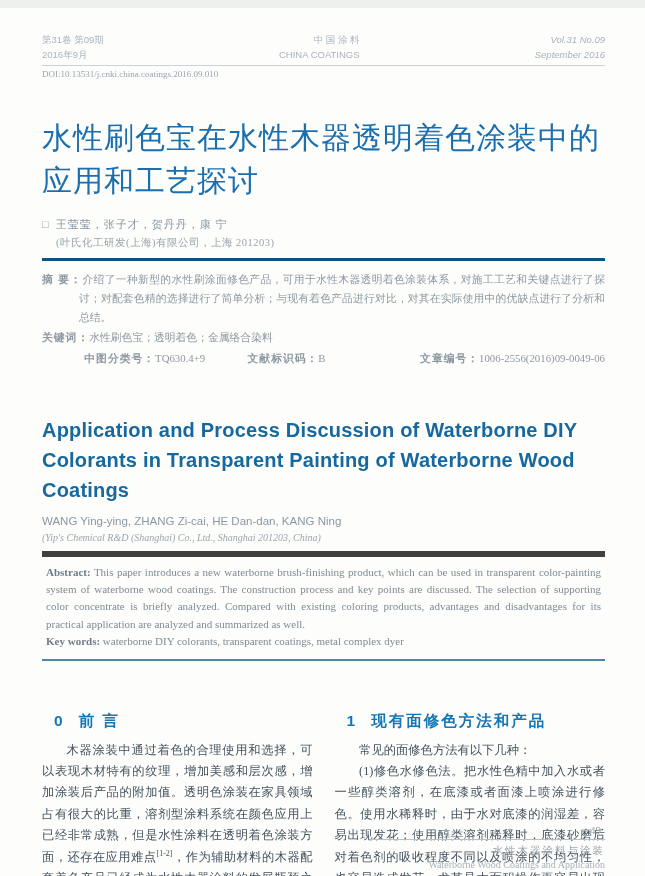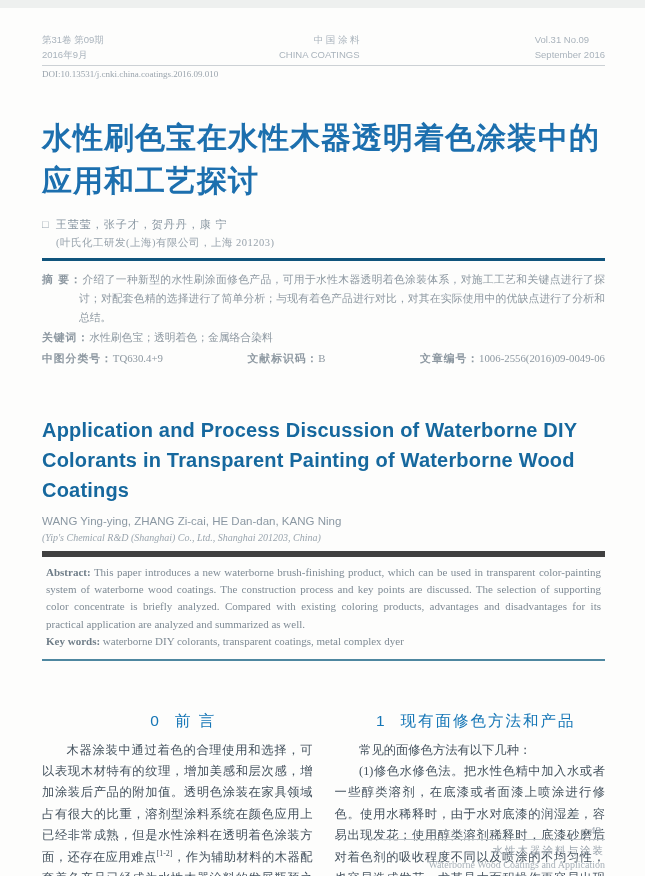--- a/index.html
+++ b/index.html
@@ -11,42 +11,42 @@
     box-sizing:border-box;
     padding:24px 40px 0 42px;
     overflow:hidden;
     font-family:"Liberation Serif","DejaVu Serif",serif;
   }
   
   .jheader{display:flex;justify-content:space-between;color:#a9b3bc;
     font-family:"Liberation Sans","DejaVu Sans",sans-serif;font-size:9.5px;line-height:1.6;}
   .jh-left{text-align:left;}
   .jh-center{text-align:right;}
-  .jh-right{text-align:left;}
+  .jh-right{text-align:right;font-style:italic;}
   .jh-rule{border-bottom:1px solid #ccd1d5;margin-top:3px;}
   .doi{color:#9aa4ad;font-size:9px;margin-top:3px;font-family:"Liberation Serif",serif;}
   
   .title-cn{
     margin:38px 0 14px 0;
     color:#1c6fae;
     font-family:"Liberation Sans","DejaVu Sans",sans-serif;
-    font-weight:700;
+    font-weight:400;
     font-size:30px;line-height:1.42;letter-spacing:1px;
   }
   .authors-cn{color:#8795a0;font-size:11px;letter-spacing:1px;}
   .authors-cn .sq{margin-right:6px;color:#9aa6b0;}
   .affil-cn{color:#98a3ac;font-size:10.5px;margin:4px 0 8px 14px;letter-spacing:0.5px;}
   .thick-rule{border-bottom:3px solid #10547c;margin-bottom:9px;}
   
   .abstract-cn{color:#8d98a1;font-size:10.8px;line-height:1.8;}
   .abstract-cn .hang{padding-left:37px;text-indent:-37px;margin:0;text-align:justify;}
   .abstract-cn .row2{padding-left:0;margin:0;}
   .abstract-cn b{font-weight:700;color:#8d98a1;letter-spacing:1px;}
   .clc-row{display:flex;margin:2px 0 0 0;}
-  .clc-row .c1{flex:1.15;}
+  .clc-row .c1{flex:1.15;text-align:center;}
   .clc-row .c2{flex:0.9;}
   .clc-row .c3{flex:1.1;text-align:right;}
   
   .title-en{
     margin:46px 0 10px 0;
     color:#16689e;
     font-family:"Liberation Sans","DejaVu Sans",sans-serif;
     font-weight:700;font-size:20px;line-height:1.5;letter-spacing:0.2px;
   }
   .authors-en{color:#8b98a3;font-size:11.5px;font-family:"Liberation Sans","DejaVu Sans",sans-serif;}
@@ -57,21 +57,21 @@
     padding:7px 4px 8px 4px;
     color:#7f8b95;font-size:11px;line-height:1.58;text-align:justify;
   }
   .abstract-en p{margin:0;}
   .abstract-en b{color:#6f7d88;}
   
   .columns{display:flex;gap:22px;margin-top:50px;}
   .col{width:272px;box-sizing:border-box;}
   .sec-h{
     color:#1576b6;font-family:"Liberation Sans","DejaVu Sans",sans-serif;
-    font-weight:400;font-size:15.5px;margin:0 0 8px 12px;letter-spacing:2px;text-align:center;
+    font-weight:700;font-size:15.5px;margin:0 0 8px 12px;letter-spacing:2px;
   }
   .sec-h .num{margin-right:16px;letter-spacing:0;}
   .body-p{
     margin:0;color:#44525e;font-size:12.3px;line-height:1.74;
     text-align:justify;text-indent:2em;
   }
   .body-p sup{font-size:8px;}
   
   .pfooter{position:absolute;right:40px;bottom:14px;width:235px;text-align:right;
     font-size:10px;color:#9aa4ad;}

